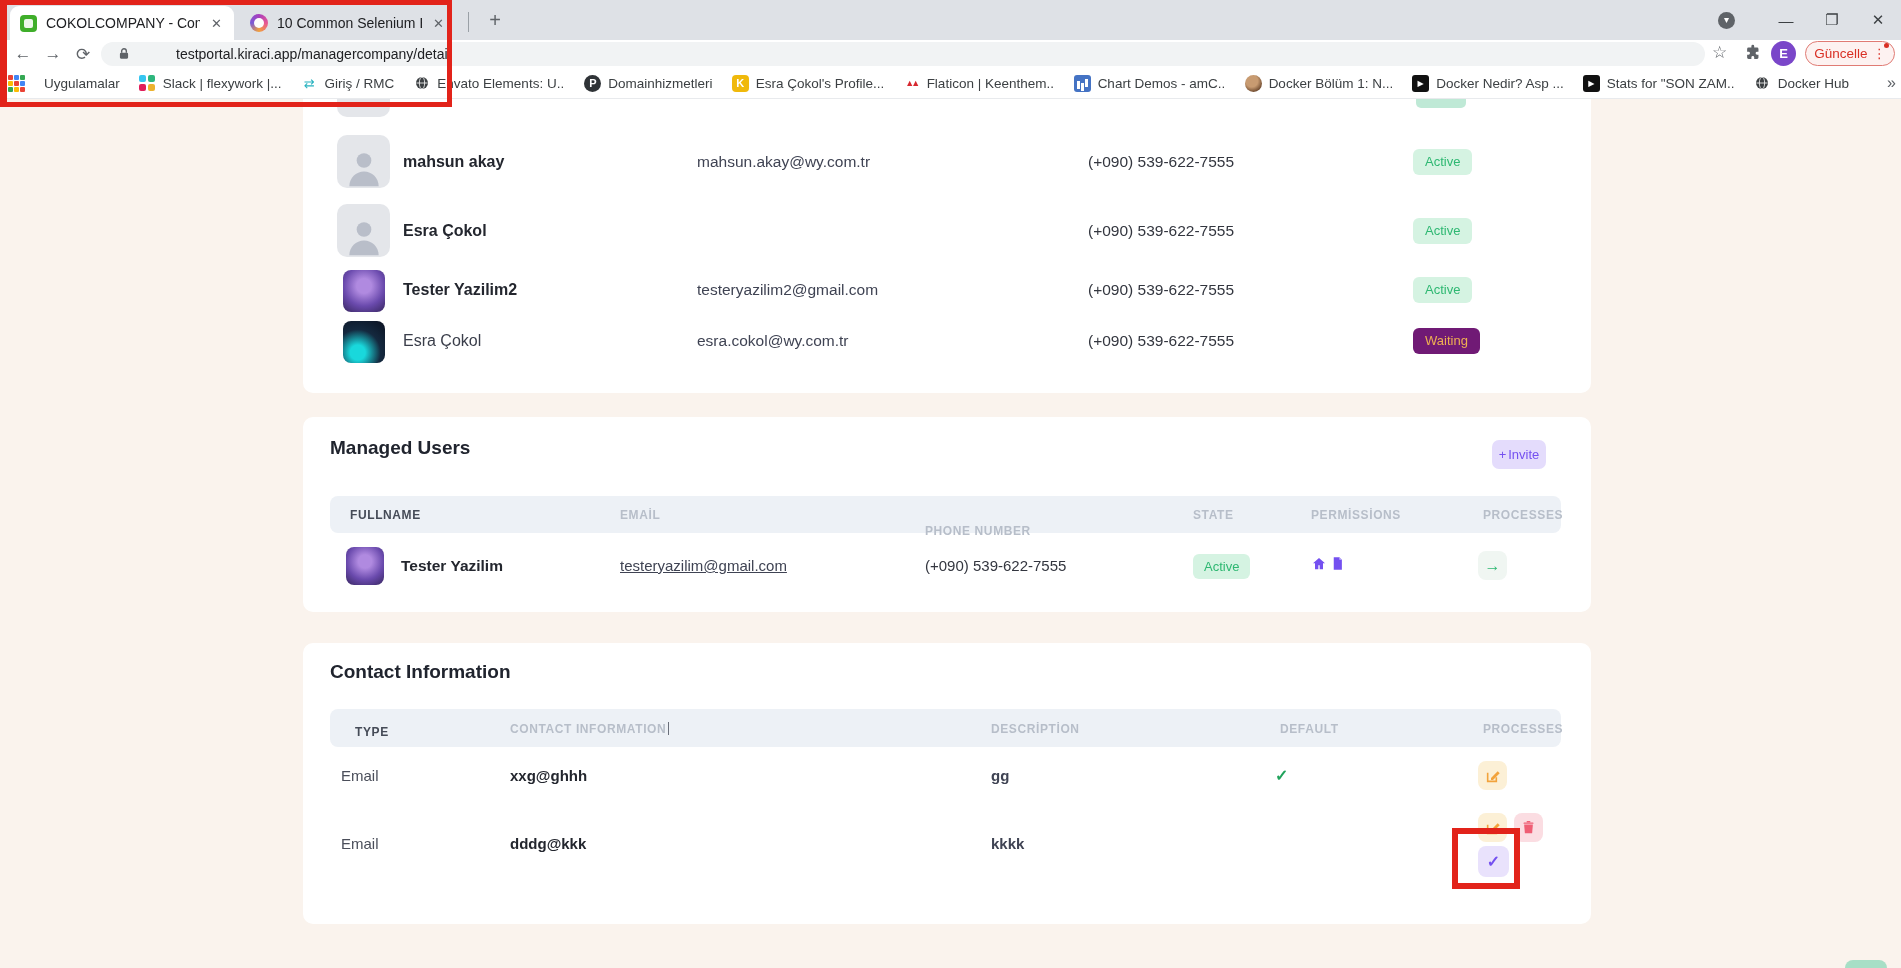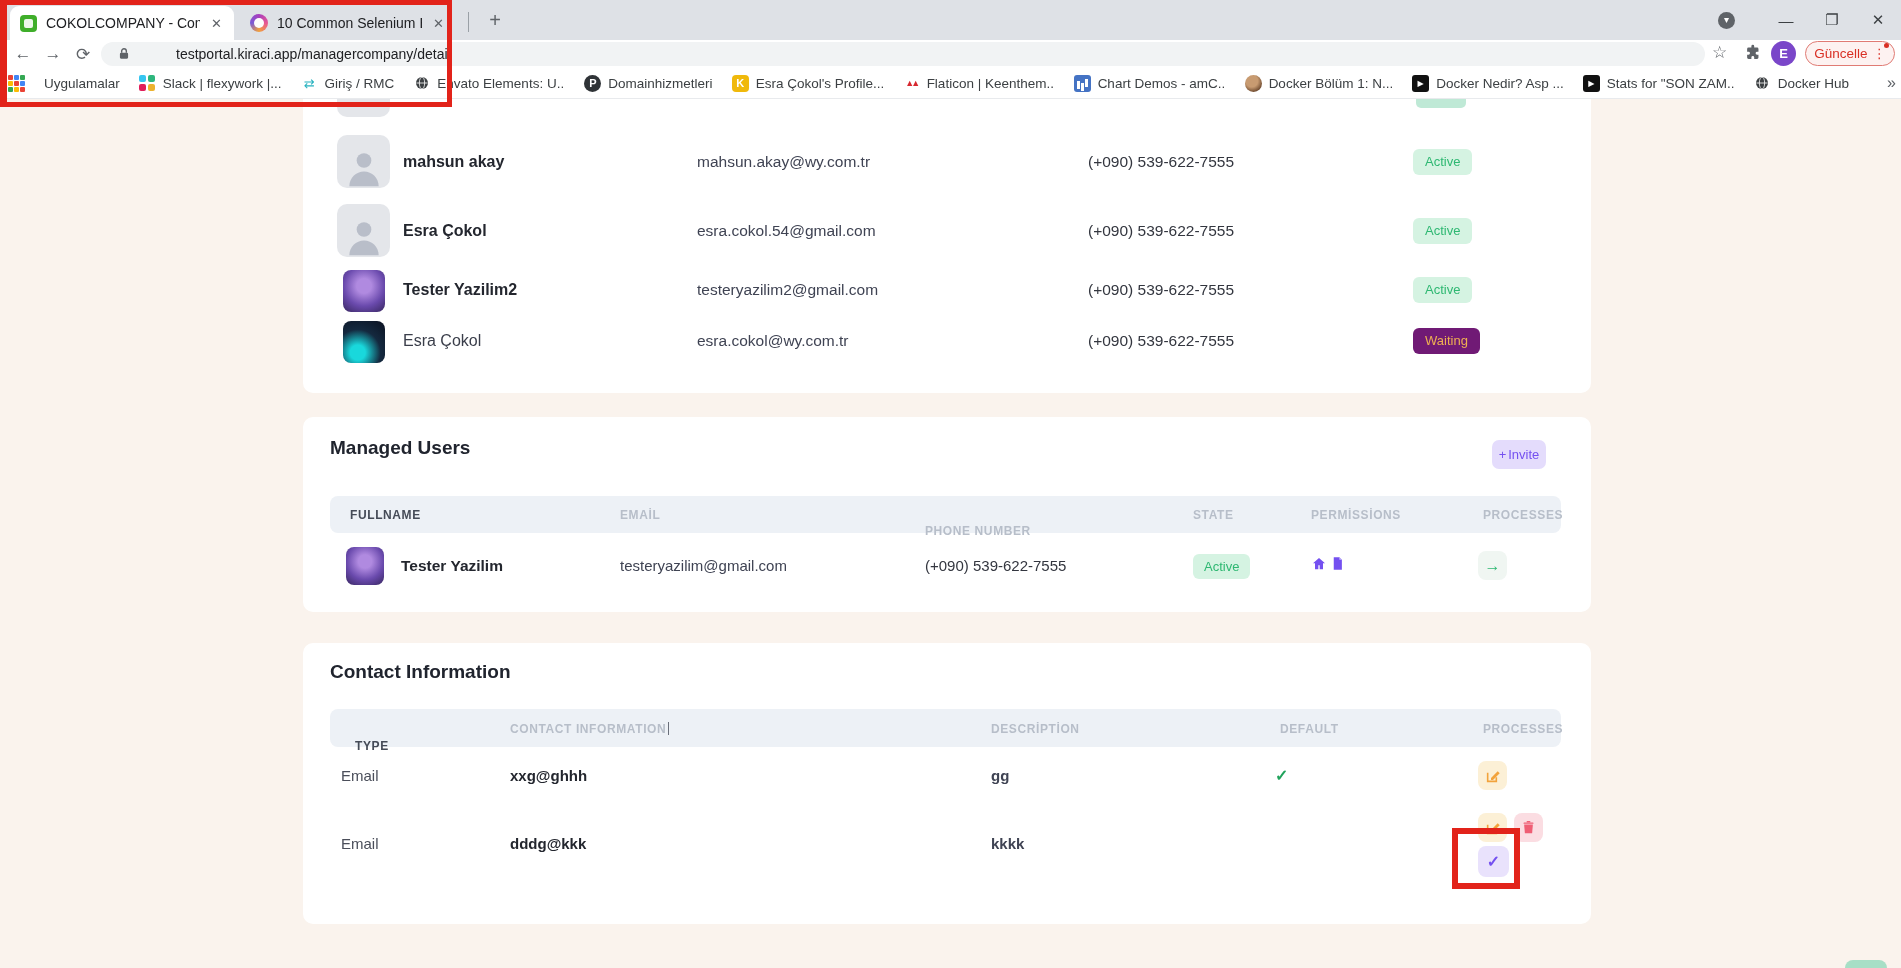--- a/index.html
+++ b/index.html
@@ -80,21 +80,21 @@
   .invite-btn { position:absolute; left:1189px; top:23px; width:54px; height:29px; background:#e4dcfc; border-radius:7px; color:#7450f0; font-size:13px; display:flex; align-items:center; justify-content:center; gap:2px; }
   .thead { position:absolute; left:27px; width:1231px; background:#edf1f6; border-radius:8px; }
   .th { position:absolute; top:0; font-size:12px; font-weight:bold; letter-spacing:.6px; color:#b7bec9; white-space:nowrap; }
   .th.dark { color:#454b57; }
   .caret { display:inline-block; width:1px; height:13px; background:#6a6f7a; vertical-align:-2px; margin-left:2px; }
 
   .mrow { position:absolute; left:0; top:126px; width:100%; height:46px; }
   .mrow .cell { height:46px; line-height:46px; }
   .m-avatar { position:absolute; left:43px; top:4px; width:38px; height:38px; border-radius:8px; background:radial-gradient(circle at 50% 38%, #b08ae0 0 22%, #6a4aad 60%, #37265f 100%); }
   .m-name { left:98px; font-size:15.5px; font-weight:bold; color:#23262e; }
-  .m-email { left:317px; font-size:15px; color:#3f4353; }
+  .m-email { left:317px; font-size:15px; color:#3f4353;text-decoration:underline; }
   .m-phone { left:622px; font-size:15px; color:#33363f; }
   .m-badge { left:890px; top:11px; height:25px; padding:0 11px; line-height:25px; }
   .perm-icons { position:absolute; left:1008px; top:13px; display:flex; gap:3px; }
   .btn-sq { position:absolute; width:29px; height:29px; border-radius:8px; display:flex; align-items:center; justify-content:center; }
   .arrow-btn { left:1175px; top:8px; background:#f0f6f2; color:#2eb872; font-size:16px; }
 
   .crow .cell { height:40px; line-height:40px; }
   .c-type { left:38px; font-size:15px; color:#4a4e5a; }
   .c-val { left:207px; font-size:15px; font-weight:bold; color:#23262e; }
   .c-desc { left:688px; font-size:15px; color:#3f4353;font-weight:bold; }
@@ -273,21 +273,20 @@
       </div>
 
       <div class="urow" style="top:99px">
         <span class="uavatar">
           <svg viewBox="0 0 24 24">
               <circle cx="12" cy="9" r="4" fill="#b9bec9"></circle>
               <path d="M4 23c0-4.4 3.6-8 8-8s8 3.6 8 8" fill="#b9bec9"></path>
             </svg>
         </span>
         <span class="cell c-name">Esra Çokol</span>
-        <span class="cell c-email">esra.cokol.54@gmail.com</span>
         <span class="cell c-phone">(+090) 539-622-7555</span>
         <span class="badge active">Active</span>
       </div>
 
       <div class="urow" style="top:158px">
         <span class="cell photo p1" style="position:absolute"></span>
         <span class="cell c-name">Tester Yazilim2</span>
         <span class="cell c-email">testeryazilim2@gmail.com</span>
         <span class="cell c-phone">(+090) 539-622-7555</span>
         <span class="badge active">Active</span>
@@ -331,21 +330,21 @@
               <path d="M15 2v4h4" fill="#cabffa"></path>
             </svg>
         </span>
         <span class="btn-sq arrow-btn">→</span>
       </div>
     </div>
 
     <div class="card card3">
       <div class="sec-title" style="top:18px">Contact Information</div>
       <div class="thead" style="top:66px;height:38px">
-        <span class="th dark" style="left:25px;top:30px">TYPE</span>
+        <span class="th dark" style="left:25px;top:16px">TYPE</span>
         <span class="th" style="left:180px;top:13px"><span>CONTACT INFORMATION</span><span class="caret"></span></span>
         <span class="th" style="left:661px;top:13px">DESCRİPTİON</span>
         <span class="th" style="left:950px;top:13px">DEFAULT</span>
         <span class="th" style="left:1153px;top:13px">PROCESSES</span>
       </div>
 
       <div class="crow">
         <span class="cell c-type" style="top:113px">Email</span>
         <span class="cell c-val" style="top:113px">xxg@ghhh</span>
         <span class="cell c-desc" style="top:113px">gg</span>

